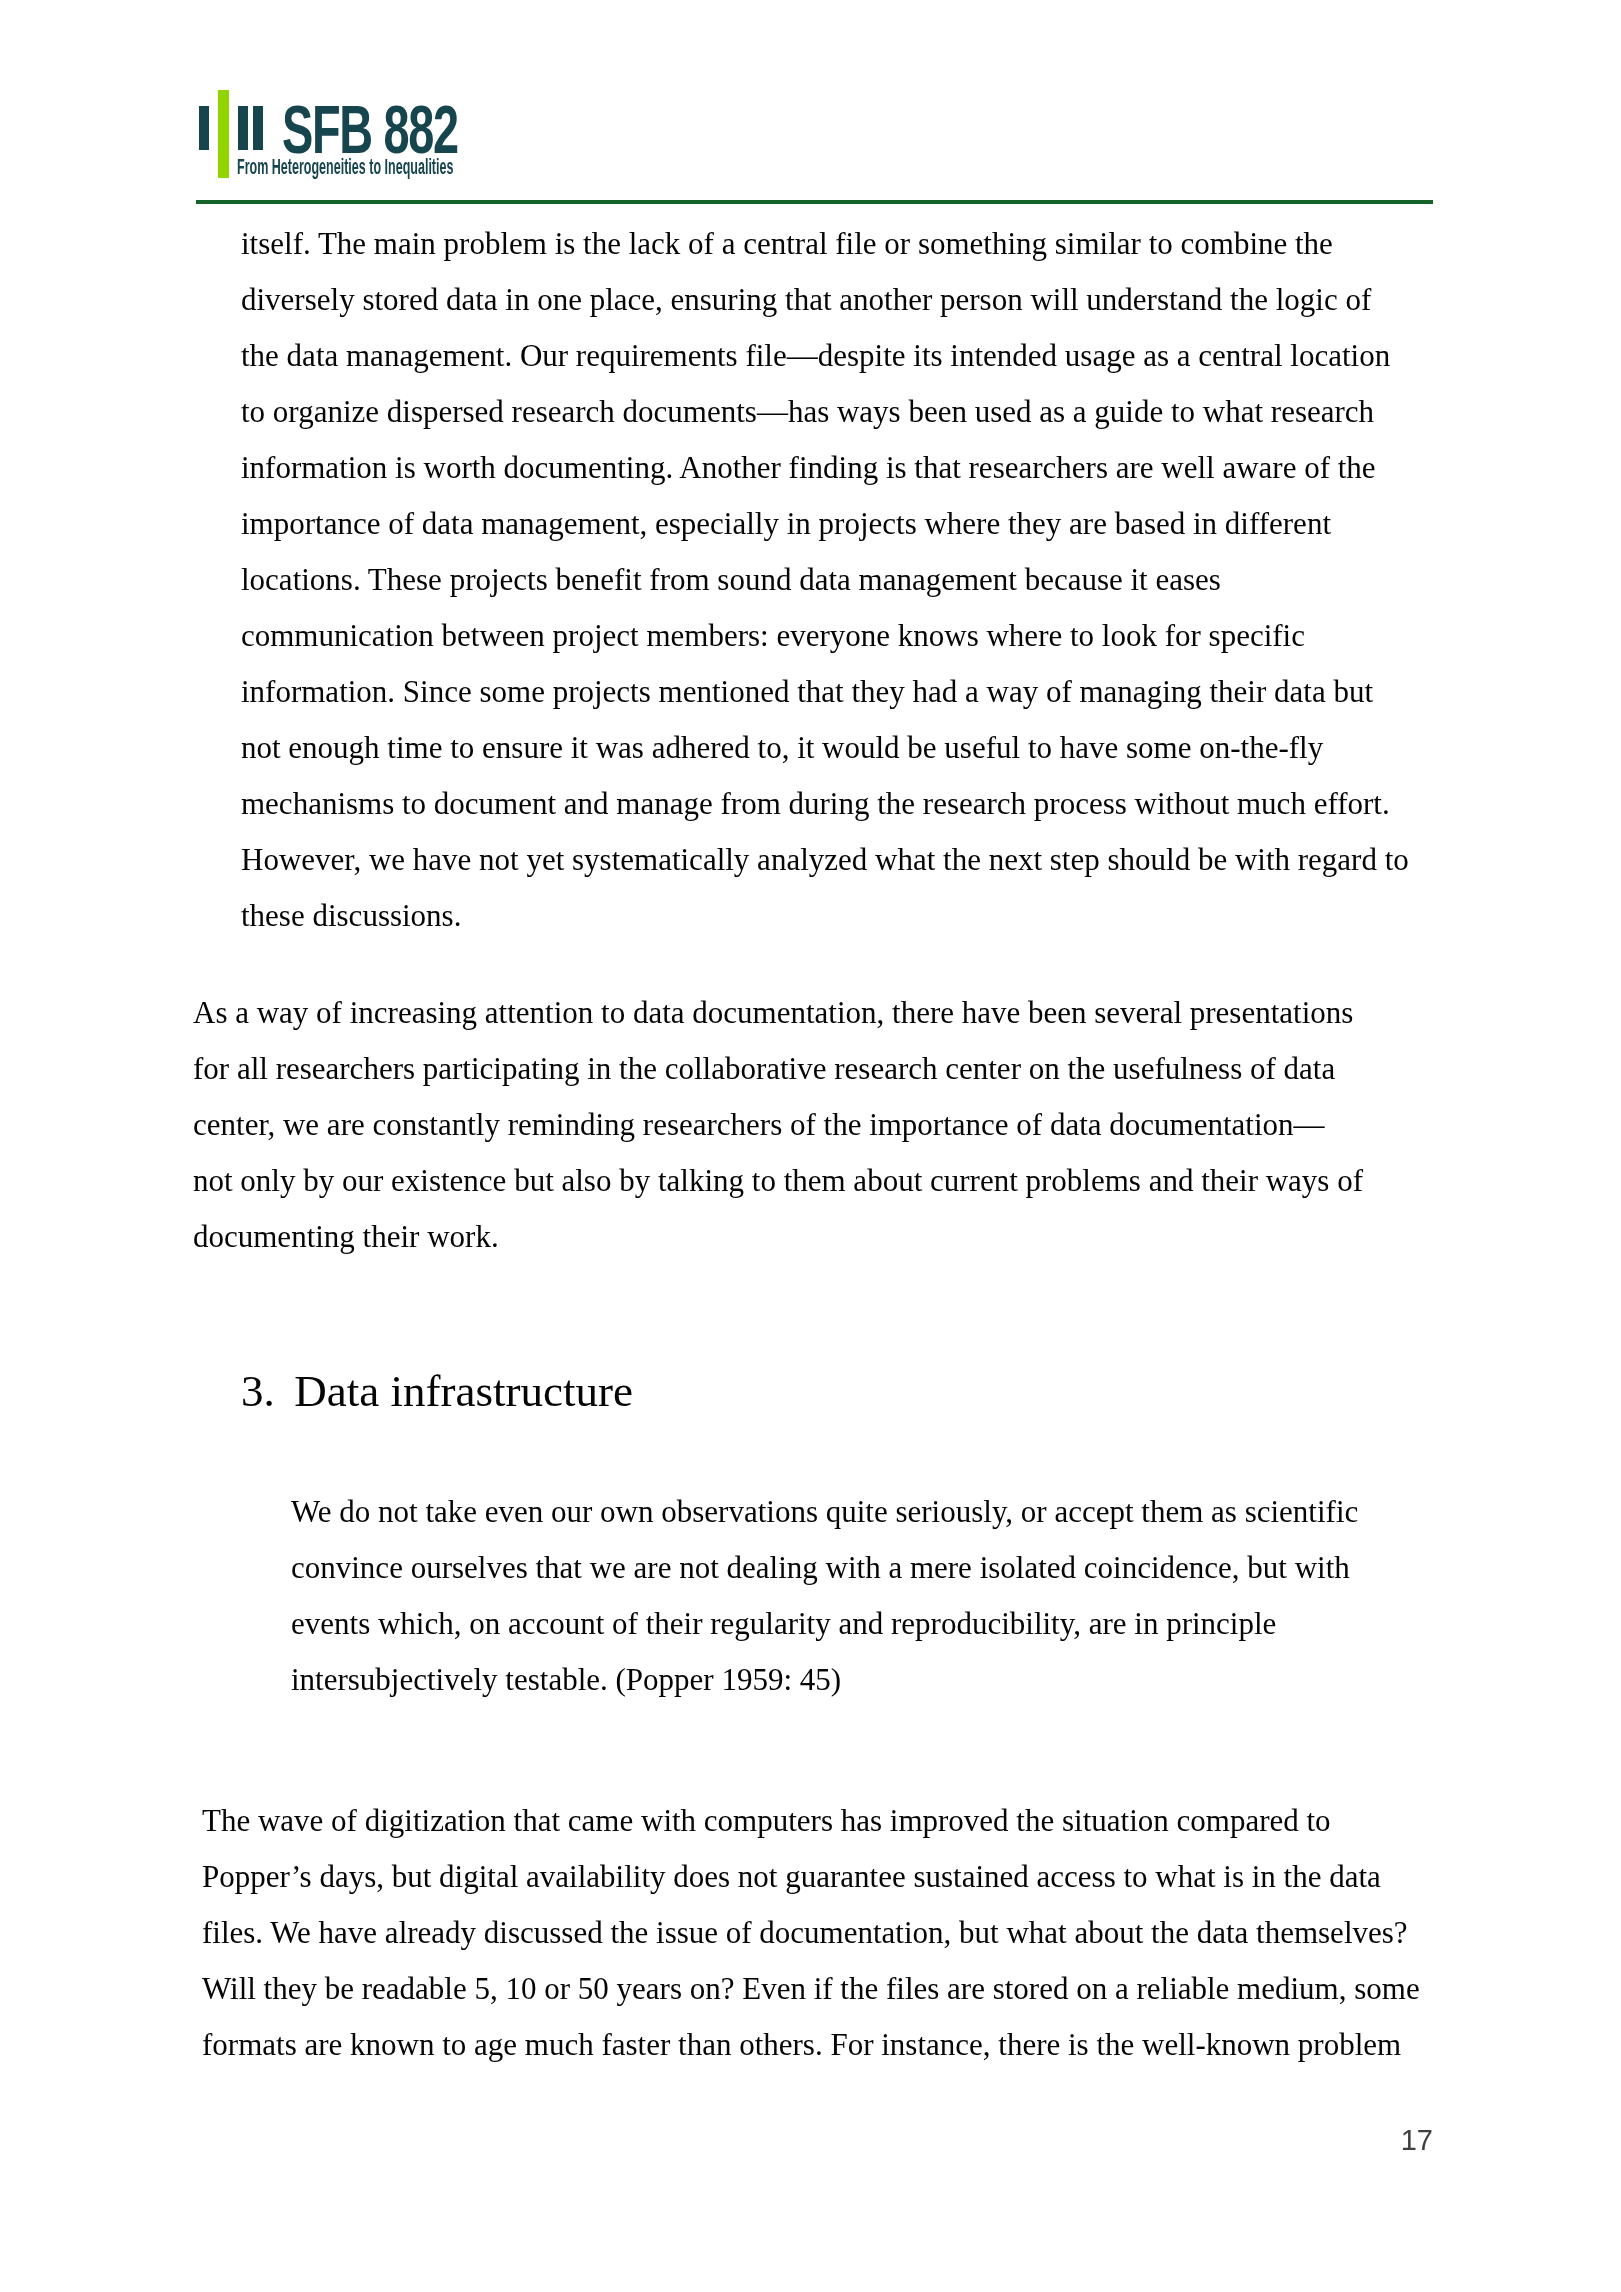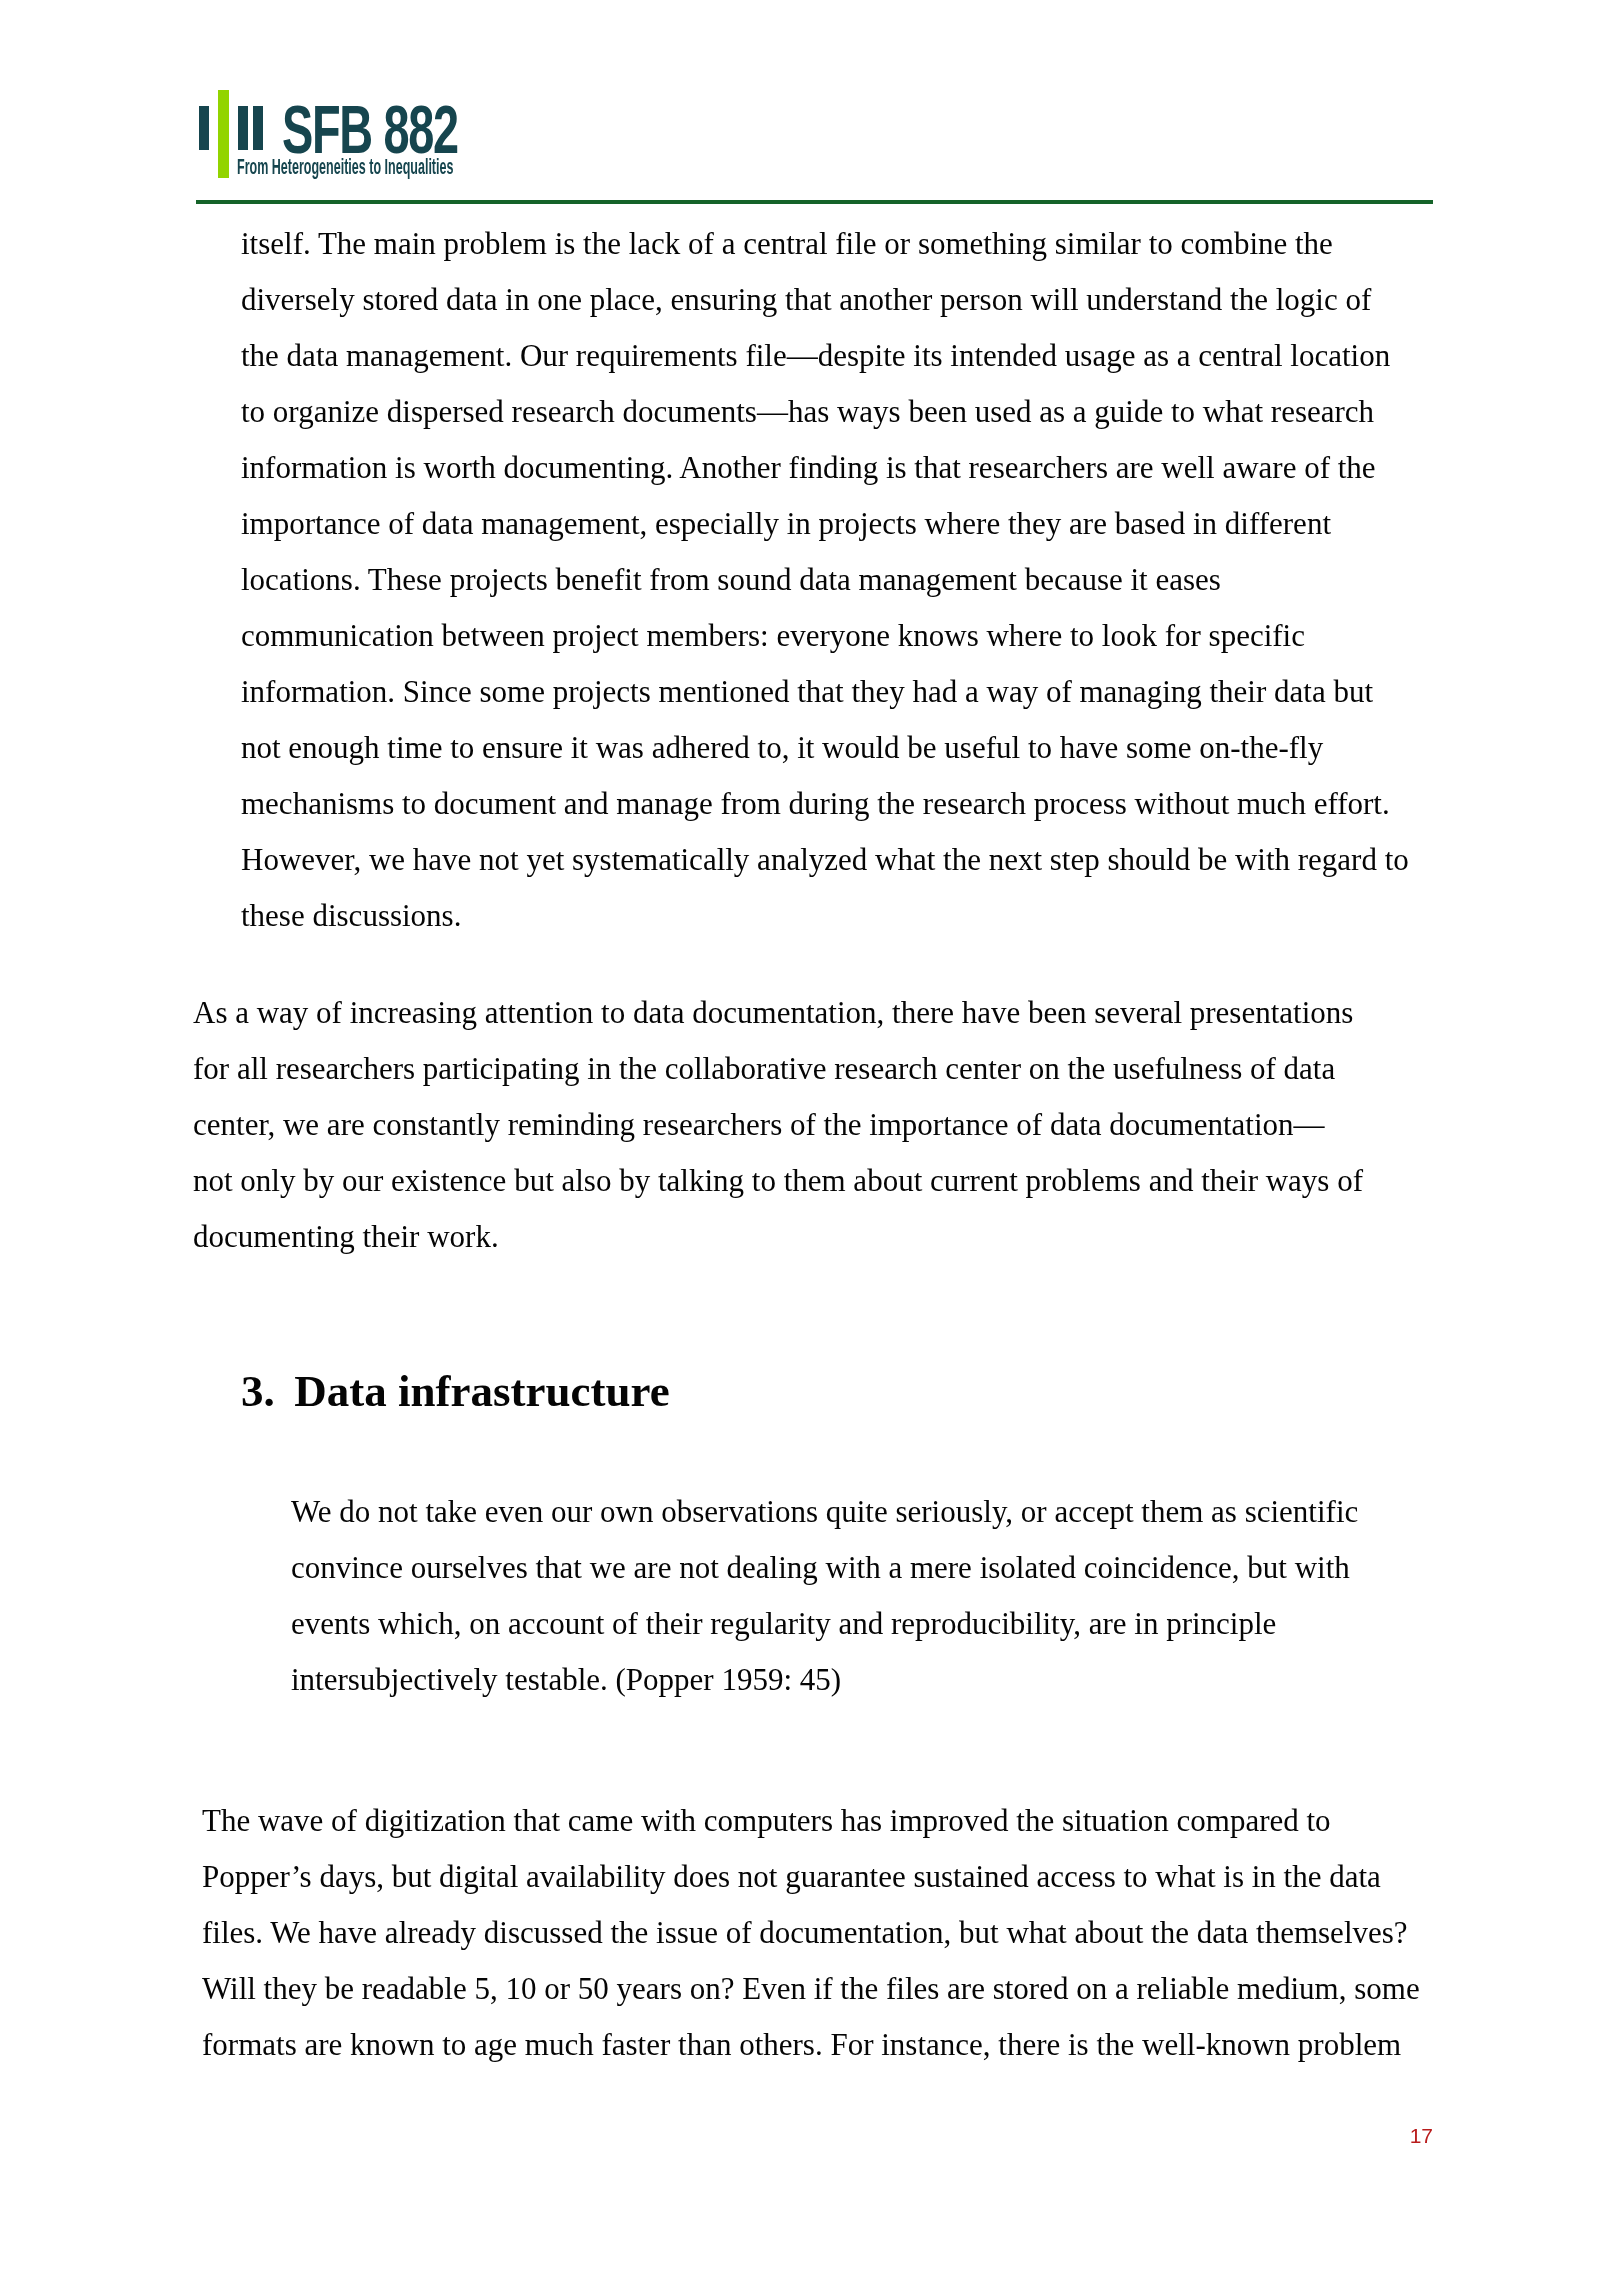--- a/index.html
+++ b/index.html
@@ -50,28 +50,28 @@
   }
   
   .textblock{position:absolute;font-size:31px;color:var(--text-black);}
   .textblock .line{line-height:56px;white-space:nowrap;}
   .para1{left:193px;top:216px;margin-left:48px;}
   .para2{left:193px;top:985px;}
   .quote{left:291px;top:1484px;}
   .para3{left:202px;top:1793px;}
   .heading{
     position:absolute;left:241px;top:1364px;
-    font-size:45px;font-weight:bold;line-height:1.2;
+    font-size:45px;font-weight:normal;line-height:1.2;
     white-space:nowrap;color:var(--text-black);
   }
   .heading .h-num{margin-right:19.6px;}
   .page-number{
     position:absolute;right:188px;top:2123px;
     font-family:"Liberation Sans", sans-serif;
-    font-size:21px;line-height:1.2;color:#b91c1c;
+    font-size:29px;line-height:1.2;color:#404040;
   }
 </style>
 </head>
 <body>
 
 <div class="page">
 
   <div class="logo">
     <div class="bar bar-teal bar-i"></div>
     <div class="bar bar-lime bar-big"></div>

